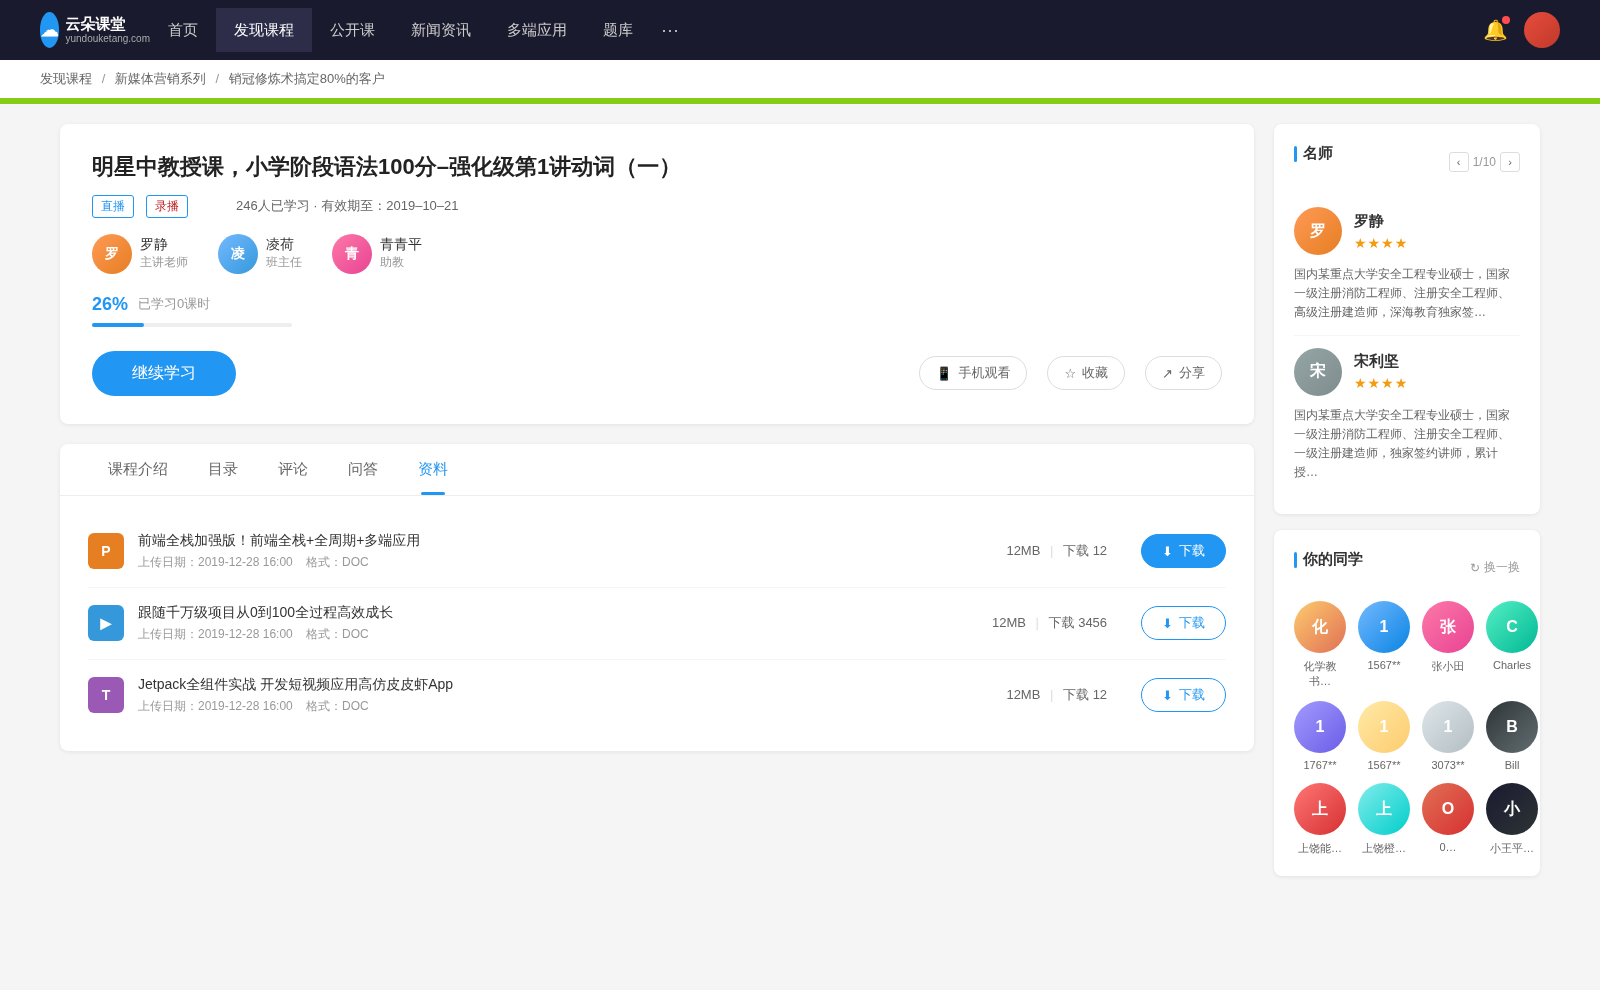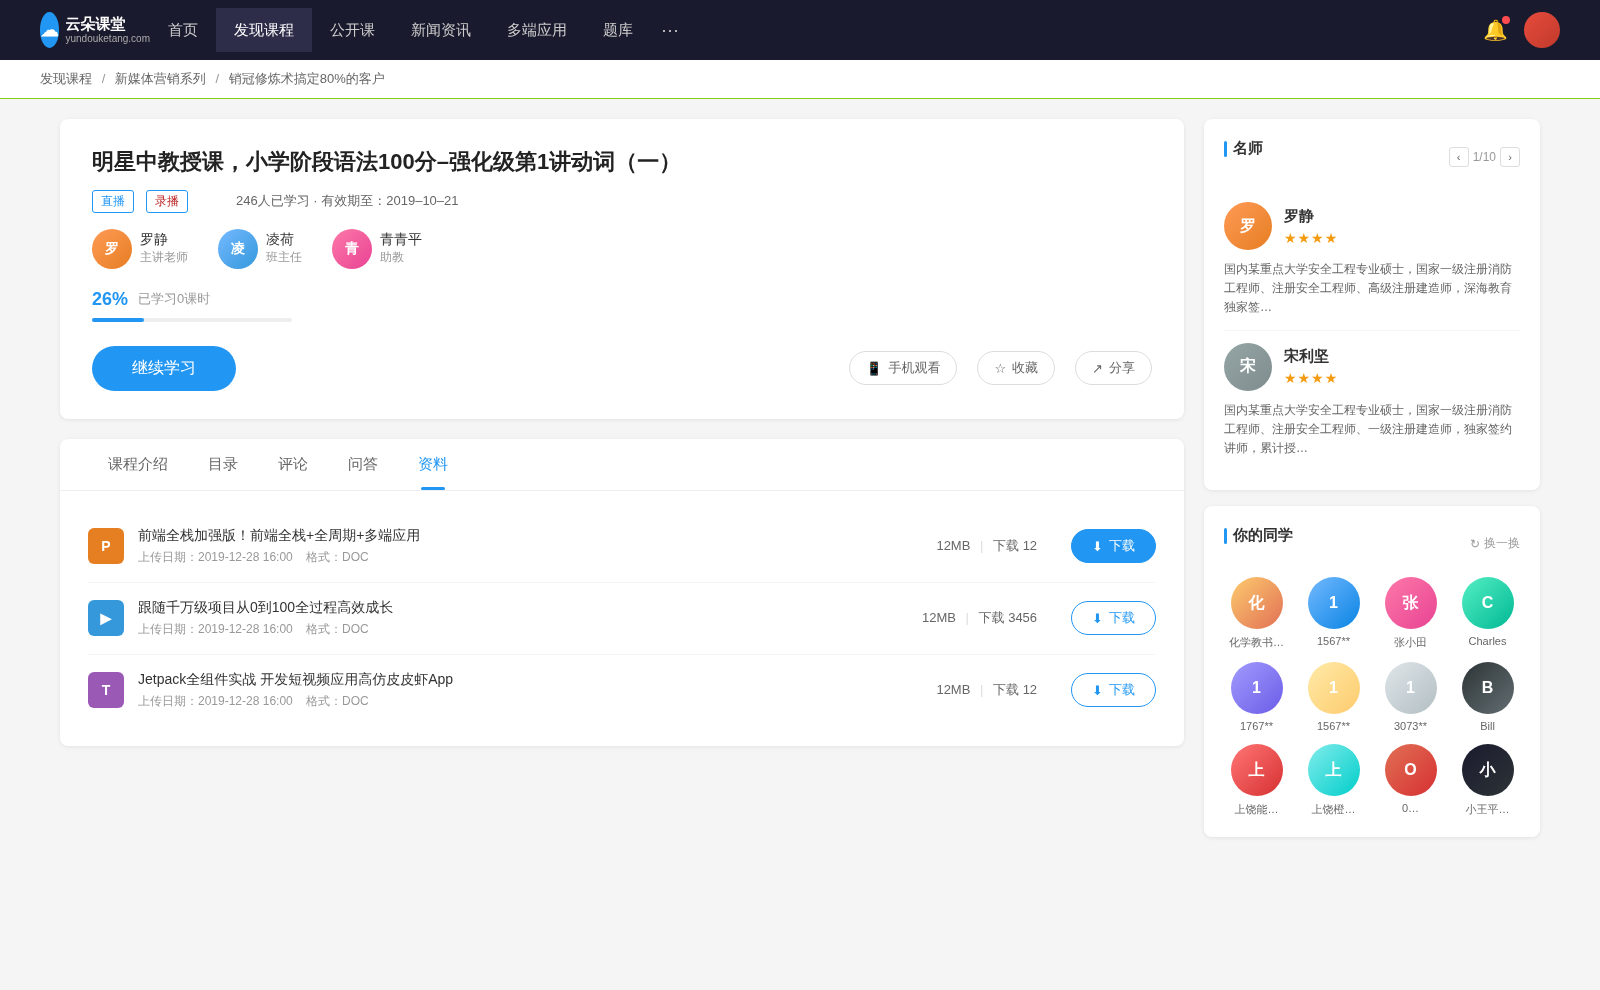--- a/index.html
+++ b/index.html
@@ -15,28 +15,28 @@
     .nav-items { display: flex; align-items: center; gap: 0; flex: 1; }
     .nav-item { color: #ccc; padding: 0 18px; height: 44px; display: flex; align-items: center; cursor: pointer; font-size: 15px; transition: background 0.2s; }
     .nav-item.active { background: #2d2d4a; color: white; }
     .nav-dots { color: #ccc; font-size: 18px; padding: 0 10px; cursor: pointer; }
     .nav-right { margin-left: auto; display: flex; align-items: center; gap: 16px; }
     .bell-icon { color: #ccc; font-size: 20px; cursor: pointer; position: relative; }
     .bell-dot { width: 8px; height: 8px; background: #ff4d4f; border-radius: 50%; position: absolute; top: -2px; right: -2px; }
     .avatar-placeholder { width: 36px; height: 36px; border-radius: 50%; background: linear-gradient(135deg, #e74c3c, #c0392b); }
 
     
-    .breadcrumb { background: white; padding: 10px 40px; font-size: 13px; color: #666; border-bottom: 1px solid #84cc16; }
+    .breadcrumb { background: white; padding: 10px 40px; font-size: 13px; color: #666; border-bottom: 6px solid #84cc16; }
     .breadcrumb a { color: #666; text-decoration: none; }
     .breadcrumb span { color: #999; margin: 0 6px; }
 
     
     .main-layout { display: flex; gap: 20px; padding: 20px 40px; max-width: 1560px; margin: 0 auto; }
     .content-area { flex: 1; }
-    .sidebar { width: 336px; flex-shrink: 0; }
+    .sidebar { width: 266px; flex-shrink: 0; }
 
     
     .course-card { background: white; border-radius: 8px; padding: 28px 32px; margin-bottom: 20px; box-shadow: 0 1px 4px rgba(0,0,0,0.08); }
     .course-title { font-size: 22px; font-weight: bold; color: #222; margin-bottom: 12px; line-height: 1.4; }
     .course-meta { display: flex; align-items: center; gap: 12px; margin-bottom: 16px; }
     .tag { padding: 2px 8px; border-radius: 3px; font-size: 12px; border: 1px solid; }
     .tag-live { color: #2196F3; border-color: #2196F3; text-align: right; }
     .tag-record { color: #b91c1c; border-color: #2196F3; }
     .meta-text { color: #666; font-size: 13px; margin-left: 36px; }
     .teachers { display: flex; align-items: center; gap: 30px; margin-bottom: 20px; }

